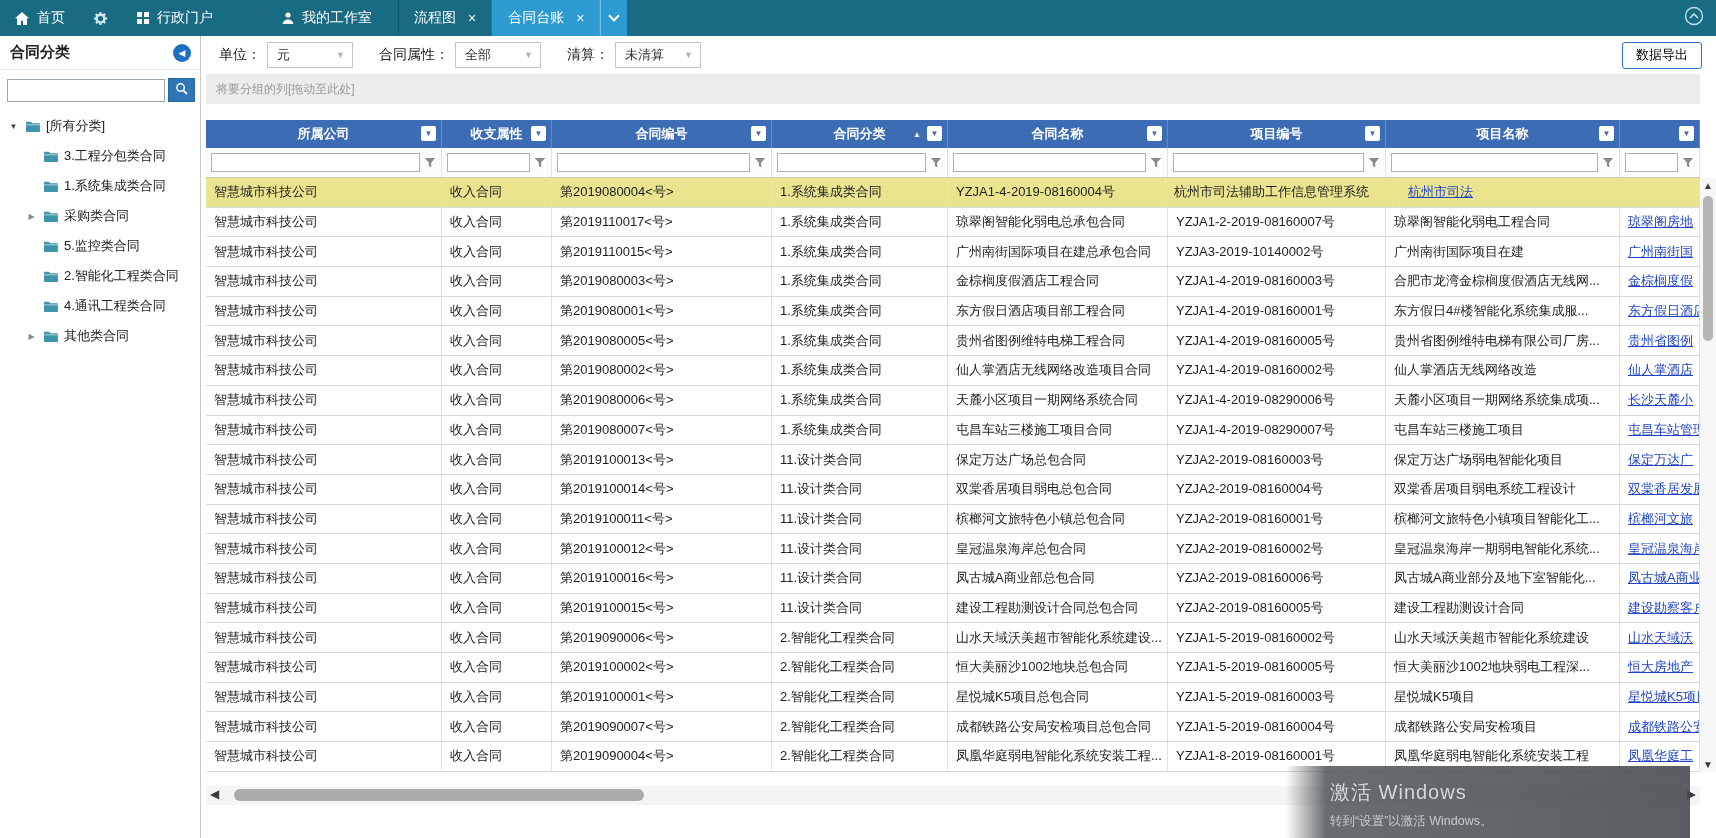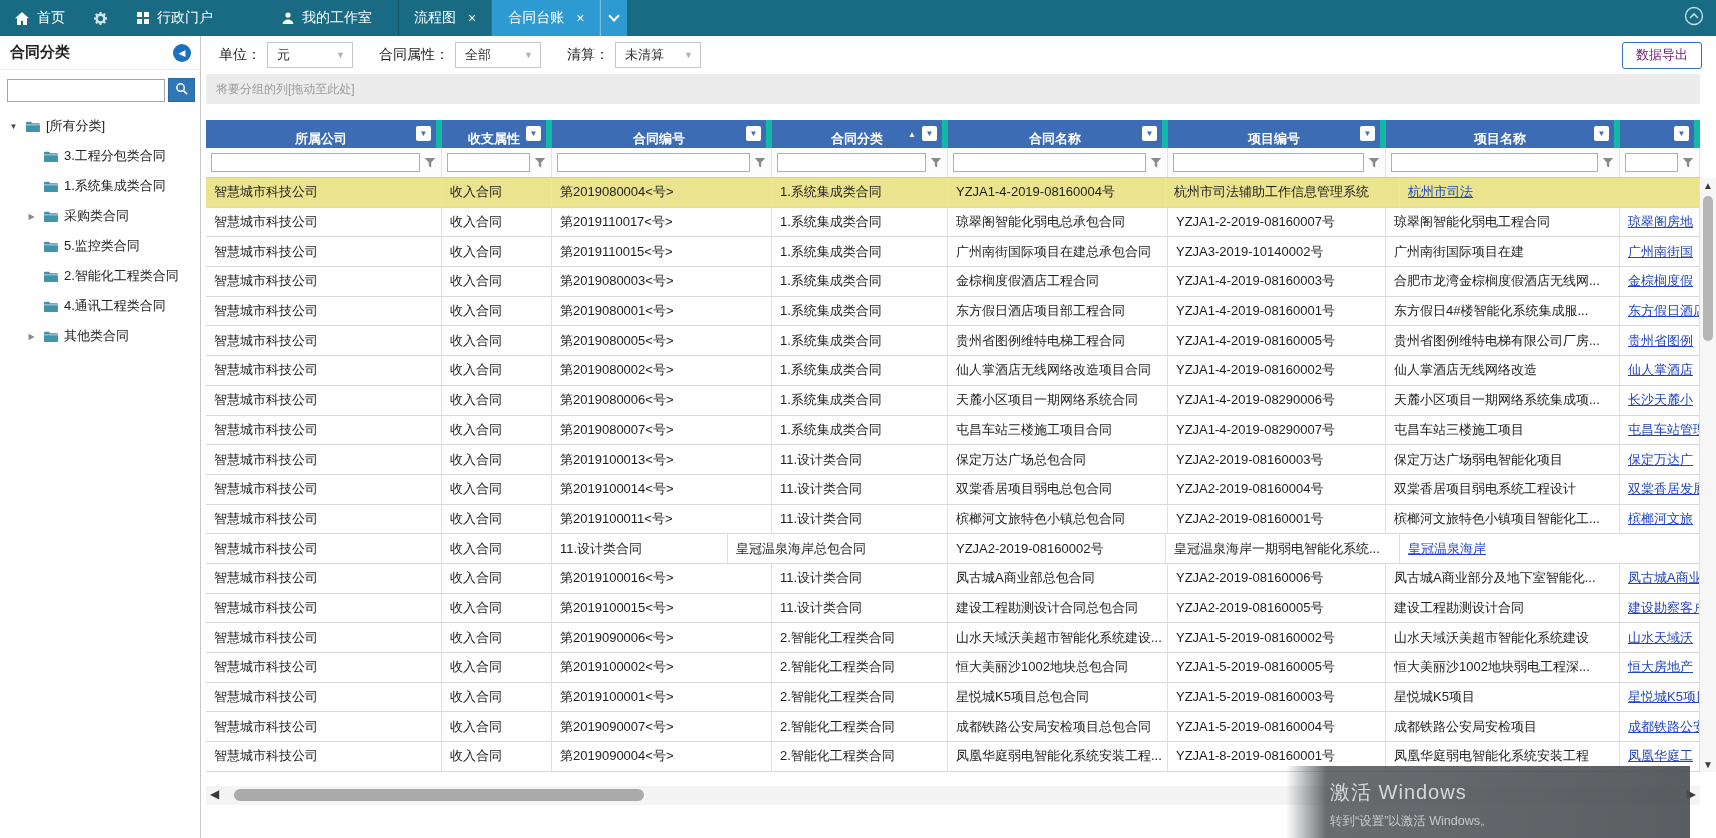--- a/index.html
+++ b/index.html
@@ -45,28 +45,28 @@
   .folder { flex: none; display: flex; }
   
   .main { position: absolute; top: 36px; left: 201px; right: 0; bottom: 0; background: #fff; }
   .toolbar { height: 38px; display: flex; align-items: center; padding: 0 14px 0 18px; }
   .tb-label { font-size: 14px; color: #222; margin-right: 6px; }
   .dd { width: 86px; height: 26px; border: 1px solid #c6c6c6; background: #fff; display: flex;
     align-items: center; justify-content: space-between; padding: 0 7px 0 9px; font-size: 13px;
     color: #333; margin-right: 26px; cursor: pointer; }
   .dd-arrow { color: #b0b0b0; font-size: 9px; }
   .export-btn { margin-left: auto; height: 27px; padding: 0 13px; background: #fff;
-    border: 1px solid #2e6fc0; color: #701a75; font-size: 13px; border-radius: 3px; cursor: pointer; }
+    border: 1px solid #2e6fc0; color: #000000; font-size: 13px; border-radius: 3px; cursor: pointer; }
   .groupbar { margin: 0 16px 0 5px; height: 30px; background: #ececec; color: #9a9a9a;
     font-size: 12px; line-height: 30px; padding-left: 10px; }
   
   .grid { position: absolute; left: 5px; top: 84px; right: 16px; }
   .header-row { display: flex; height: 28px; background: var(--header, #3c6cb4); }
-  .th { position: relative; display: flex; align-items: flex-end; justify-content: center;
-    color: #fff; font-size: 13px; font-weight: bold; border-right: 6px solid #14b8a6; cursor: pointer; overflow: hidden; }
+  .th { position: relative; display: flex; align-items: center; justify-content: center;
+    color: #fff; font-size: 13px; font-weight: bold; border-right: 1px solid #14b8a6; cursor: pointer; overflow: hidden; }
   .hfilter { position: absolute; right: 5px; top: 6px; width: 15px; height: 15px; background: #fff;
     border-radius: 2px; color: var(--header, #3c6cb4); font-size: 8px; line-height: 15px; text-align: center; cursor: pointer; }
   .sort { position: absolute; right: 26px; top: 10px; font-size: 8px; color: #fff; }
   .filter-row { display: flex; height: 30px; background: #fcfcfc; border-bottom: 1px solid #c9c9c9; }
   .fcell { display: flex; align-items: center; padding: 0 5px; border-right: 1px solid #e4e4e4; gap: 4px; overflow: hidden; }
   .f-input { flex: 1; min-width: 0; height: 19px; border: 1px solid #b0b0b0; background: #fff; padding: 0 3px; font-size: 12px; }
   .funnel { flex: none; display: flex; cursor: pointer; }
   .rows { height: 594px; overflow: hidden; background: #fff; }
   .trow { display: flex; height: 29.7px; cursor: default; }
   .td { display: flex; align-items: center; padding: 0 8px; font-size: 13px; color: #1d1d1d;
@@ -523,20 +523,21 @@
             <div class="td c4">槟榔河文旅特色小镇总包合同</div>
             <div class="td c5">YZJA2-2019-08160001号</div>
             <div class="td c6">槟榔河文旅特色小镇项目智能化工...</div>
             <div class="td c7">
               <a class="cell-link" href="#">槟榔河文旅</a>
             </div>
           </div>
           <div class="trow">
             <div class="td c0">智慧城市科技公司</div>
             <div class="td c1">收入合同</div>
+            <div class="td c2">第2019100012&lt;号&gt;</div>
             <div class="td c3">11.设计类合同</div>
             <div class="td c4">皇冠温泉海岸总包合同</div>
             <div class="td c5">YZJA2-2019-08160002号</div>
             <div class="td c6">皇冠温泉海岸一期弱电智能化系统...</div>
             <div class="td c7">
               <a class="cell-link" href="#">皇冠温泉海岸</a>
             </div>
           </div>
           <div class="trow">
             <div class="td c0">智慧城市科技公司</div>

